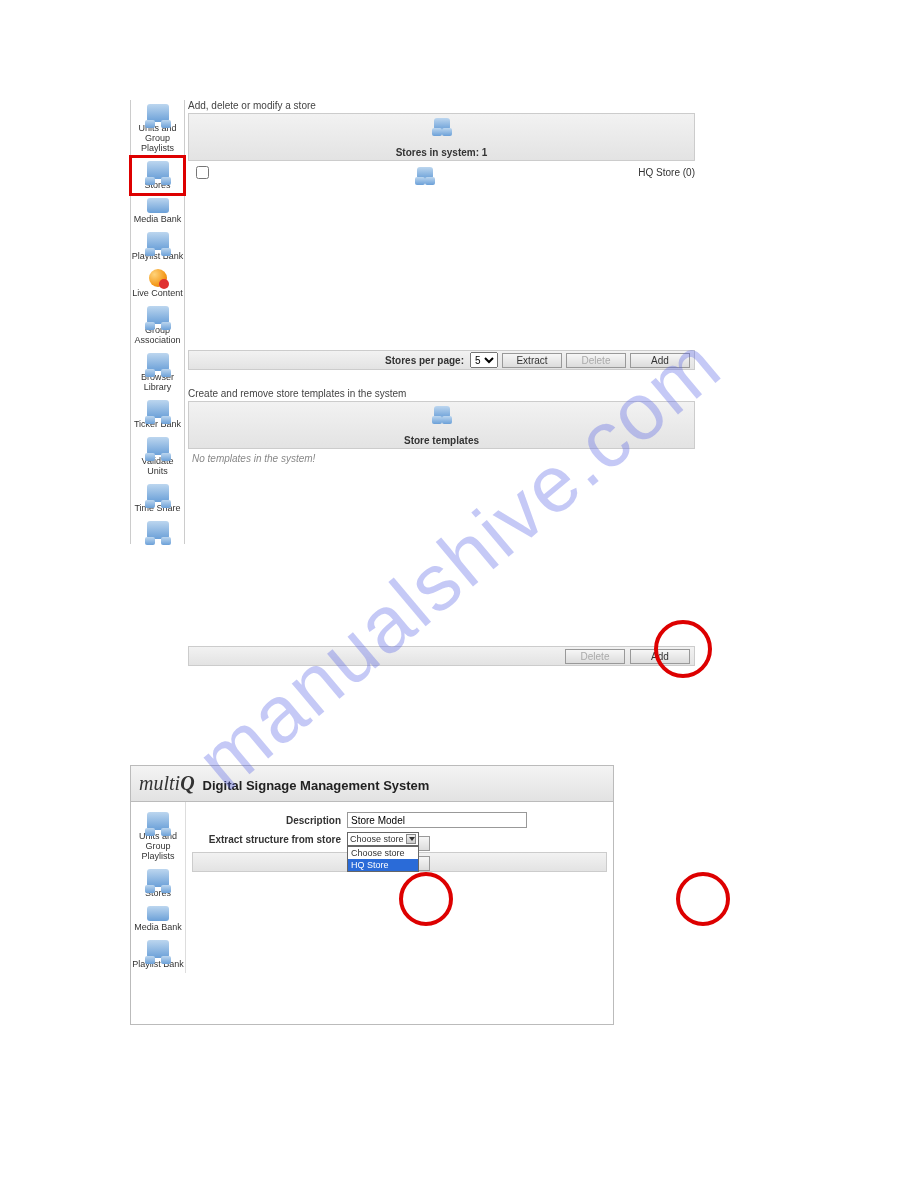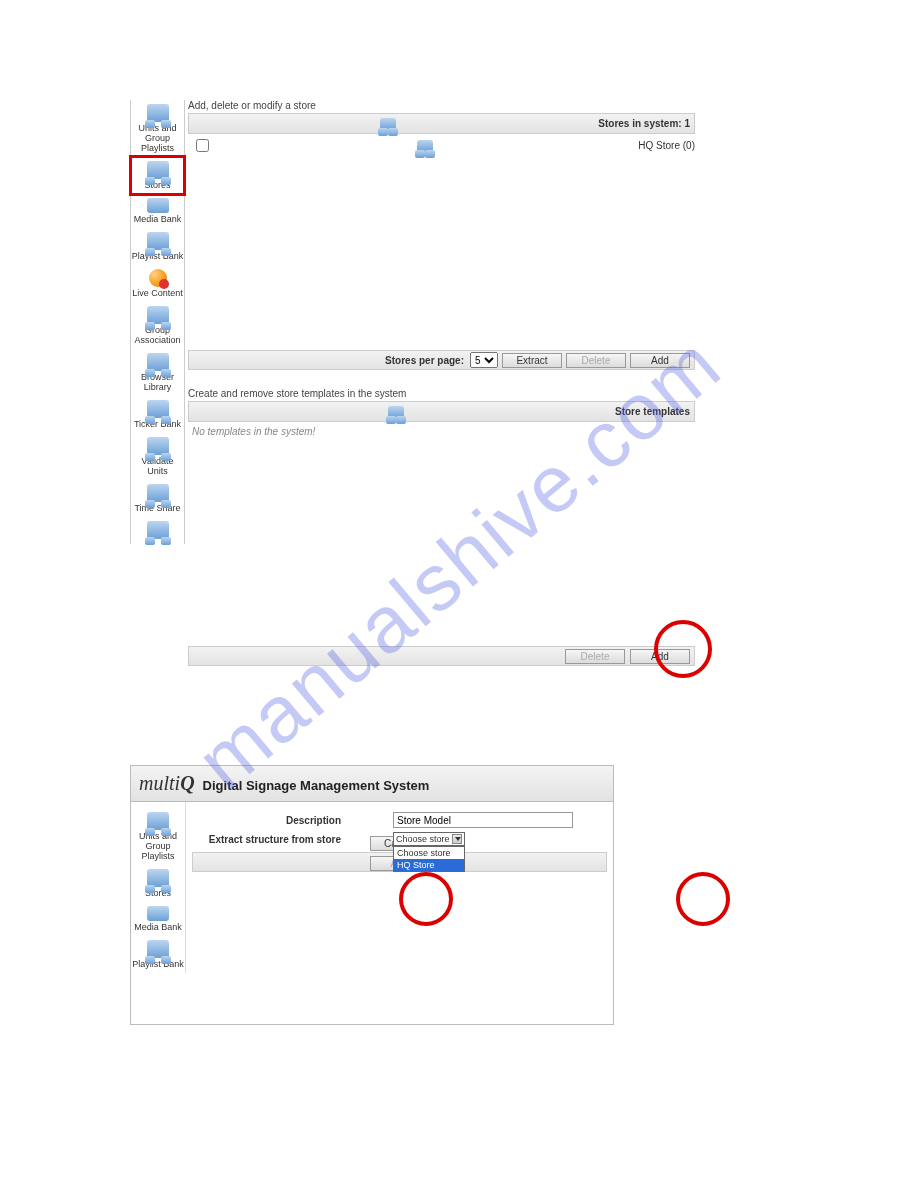--- a/index.html
+++ b/index.html
@@ -15,21 +15,21 @@
 
   .ico-units  { width:22px; height:18px; background:linear-gradient(#bcd6ef,#6ba0d8); border-radius:3px; position:relative; }
   .ico-units::before, .ico-units::after { content:""; position:absolute; width:10px; height:8px; background:linear-gradient(#bcd6ef,#6ba0d8); border-radius:2px; bottom:-6px; }
   .ico-units::before{ left:-2px; } .ico-units::after{ right:-2px; }
   .ico-single { width:22px; height:15px; background:linear-gradient(#bcd6ef,#6ba0d8); border-radius:3px; }
   .ico-live   { width:18px; height:18px; border-radius:50%; background:radial-gradient(circle at 30% 30%, #ffd37a, #f49b1c 60%, #d9640a); position:relative; }
   .ico-live::after { content:""; position:absolute; right:-2px; bottom:-2px; width:10px; height:10px; border-radius:50%; background:#e03030; }
 
   .main1 { position:absolute; left:58px; top:0; right:0; }
   .caption1 { font-size:10px; color:#444; }
-  .hdr { background:linear-gradient(#f2f2f2,#e3e3e3); border:1px solid #ccc; padding:2px 4px; font-size:10px; margin-top:2px; display:flex; align-items:center; gap:16px; }
+  .hdr { background:linear-gradient(#f2f2f2,#e3e3e3); border:1px solid #ccc; padding:2px 4px; font-size:10px; margin-top:2px; display:flex; align-items:center; gap:16px;flex-direction:column; }
   .hdr .ico-units { width:16px; height:12px; }
   .tree-row { display:flex; align-items:center; gap:4px; padding:4px 0 0 8px; }
   .tree-row input { margin-right:2px; }
 
   .pager { position:absolute; top:250px; left:0; right:0; background:linear-gradient(#f2f2f2,#e3e3e3); border:1px solid #ccc; height:20px; display:flex; align-items:center; justify-content:flex-end; gap:4px; padding:0 4px; font-size:10px; }
   .pager .lbl { margin-right:2px; font-weight:bold; }
   .pager select { font-size:10px; height:16px; }
   .btn { background:linear-gradient(#f6f6f6,#dcdcdc); border:1px solid #999; font-size:10px; padding:1px 0; width:60px; text-align:center; cursor:pointer; }
   .btn.dis { color:#aaa; }
   .empty { font-style:italic; color:#888; font-size:10px; padding:4px; }
@@ -43,21 +43,21 @@
   .titlebar { background:linear-gradient(#f4f4f4,#e2e2e2); border-top:1px solid #bbb; border-bottom:1px solid #bbb; padding:6px 8px; display:flex; align-items:baseline; gap:8px; }
   .brand { font-family:"Times New Roman", serif; font-style:italic; font-size:20px; color:#333; }
   .brand b { font-style:italic; font-weight:bold; }
   .title2 { font-weight:bold; font-size:13px; color:#222;text-align:center; }
 
   .body2 { position:relative; display:flex; }
   .sb2 { width:55px; border-right:1px solid #ddd; padding-top:6px; }
   .mn2 { flex:1; padding:6px; position:relative; }
 
   .panelhdr { background:linear-gradient(#f2f2f2,#e3e3e3); border:1px solid #ccc; padding:3px 6px; font-weight:bold; font-size:10px; }
-  .form-row { display:flex; align-items:center; margin-top:4px;gap:46px; }
+  .form-row { display:flex; align-items:center; margin-top:4px; }
   .form-row .flab { width:155px; text-align:right; font-weight:bold; font-size:10px; padding-right:6px; }
   .txt { border:1px solid #999; font-size:10px; height:16px; width:180px; padding:0 3px; }
   .selwrap { position:relative; width:72px; }
   .selbox { border:1px solid #666; background:#fff; font-size:9px; height:14px; padding:0 2px; display:flex; align-items:center; justify-content:space-between; }
   .selbox .arr { width:10px; height:10px; background:linear-gradient(#eee,#ccc); border:1px solid #888; position:relative; }
   .selbox .arr::after { content:""; position:absolute; left:2px; top:2px; border-left:3px solid transparent; border-right:3px solid transparent; border-top:4px solid #333; }
   .ddlist { position:absolute; left:0; top:14px; width:72px; border:1px solid #666; background:#fff; z-index:5; }
   .ddlist div { font-size:9px; padding:1px 3px; }
   .ddlist .sel { background:#2a6bd8; color:#fff; }
 

